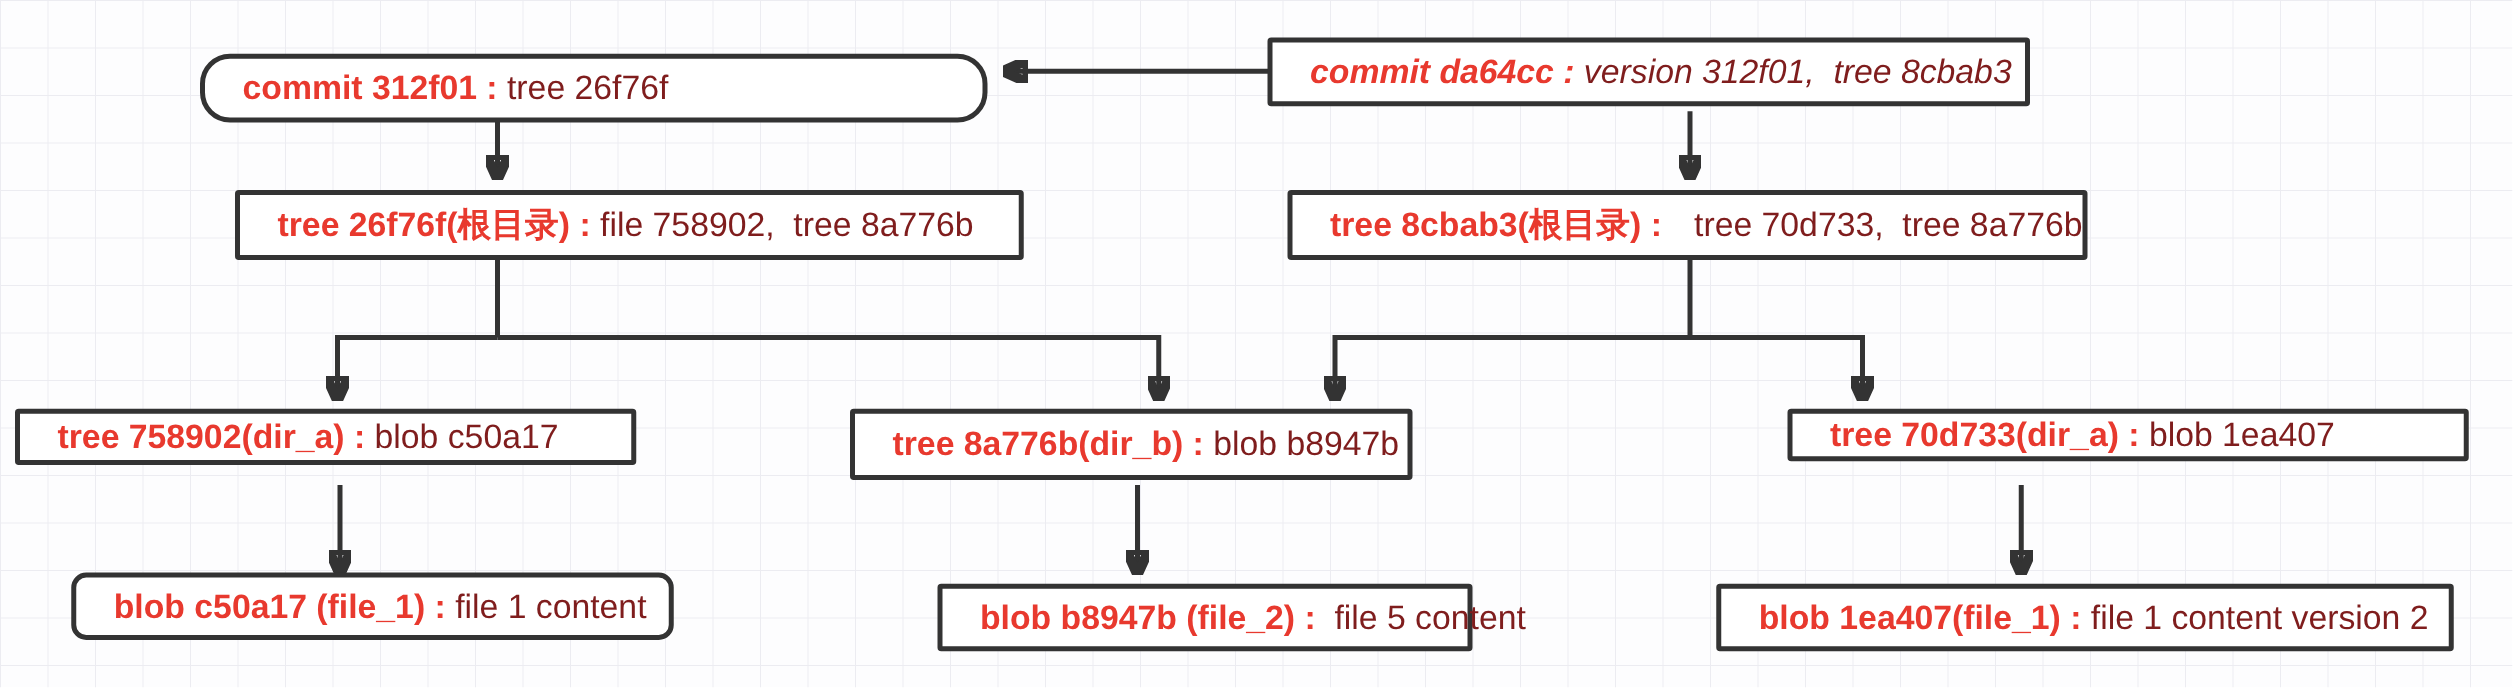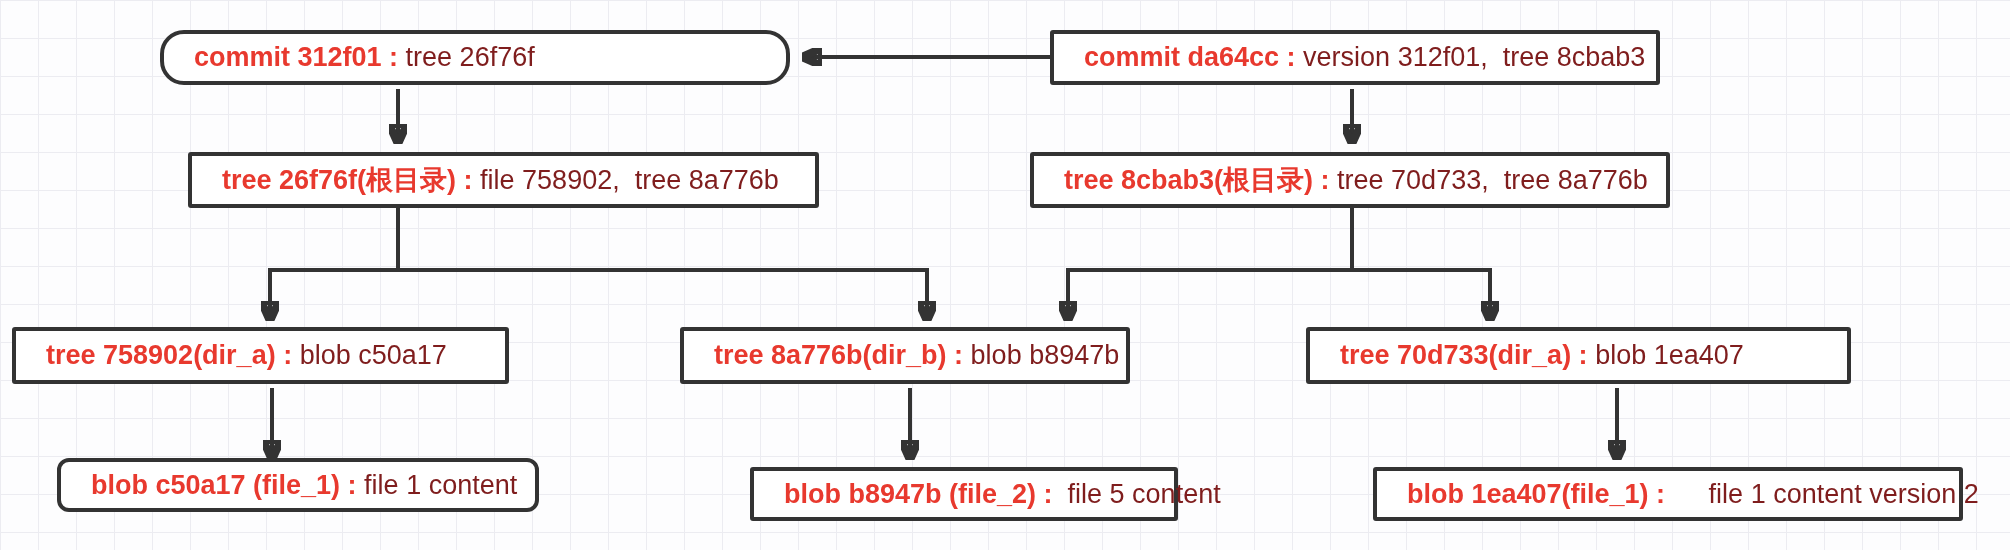--- a/index.html
+++ b/index.html
@@ -45,47 +45,47 @@
 
     <path d="M1352 208 V270"></path>
     <path d="M1352 270 H1068 V317" marker-end="url(#ah)"></path>
     <path d="M1352 270 H1490 V317" marker-end="url(#ah)"></path>
 
     <path d="M272 388 V456" marker-end="url(#ah)"></path>
     <path d="M910 388 V456" marker-end="url(#ah)"></path>
     <path d="M1617 388 V456" marker-end="url(#ah)"></path>
   </svg>
 
-  <div class="node" style="left:160px;top:30px;width:630px;height:55px;border-radius:24px;">
+  <div class="node" style="left:160px;top:43px;width:630px;height:55px;border-radius:24px;">
     <span class="lbl">commit 312f01 :</span><span class="dtl"> tree 26f76f</span>
   </div>
-  <div class="node" style="left:1050px;top:30px;width:610px;height:55px;">
+  <div class="node" style="left:1014px;top:30px;width:610px;height:55px;font-style:italic;">
     <span class="lbl">commit da64cc :</span><span class="dtl"> version 312f01,  tree 8cbab3</span>
   </div>
 
   <div class="node" style="left:162px;top:152px;width:631px;height:56px;margin-left:26px;">
     <span class="lbl">tree 26f76f(根目录) :</span><span class="dtl"> file 758902,  tree 8a776b</span>
   </div>
-  <div class="node" style="left:1030px;top:152px;width:640px;height:56px;">
+  <div class="node" style="left:1030px;top:152px;width:640px;height:56px;justify-content:space-between;">
     <span class="lbl">tree 8cbab3(根目录) :</span><span class="dtl"> tree 70d733,  tree 8a776b</span>
   </div>
 
-  <div class="node" style="left:12px;top:327px;width:497px;height:57px;">
+  <div class="node" style="left:12px;top:327px;width:497px;height:45px;">
     <span class="lbl">tree 758902(dir_a) :</span><span class="dtl"> blob c50a17</span>
   </div>
   <div class="node" style="left:680px;top:327px;width:450px;height:57px;">
     <span class="lbl">tree 8a776b(dir_b) :</span><span class="dtl"> blob b8947b</span>
   </div>
-  <div class="node" style="left:1306px;top:327px;width:545px;height:57px;text-align:center;">
+  <div class="node" style="left:1430px;top:327px;width:545px;height:42px;text-align:center;">
     <span class="lbl">tree 70d733(dir_a) :</span><span class="dtl"> blob 1ea407</span>
   </div>
 
   <div class="node" style="left:57px;top:458px;width:482px;height:54px;border-radius:12px;">
     <span class="lbl">blob c50a17 (file_1) :</span><span class="dtl"> file 1 content</span>
   </div>
   <div class="node" style="left:750px;top:467px;width:428px;height:54px;">
     <span class="lbl">blob b8947b (file_2) :</span><span class="dtl">  file 5 content</span>
   </div>
-  <div class="node" style="left:1373px;top:467px;width:590px;height:54px;gap:36px;">
+  <div class="node" style="left:1373px;top:467px;width:590px;height:54px;">
     <span class="lbl">blob 1ea407(file_1) :</span><span class="dtl"> file 1 content version 2</span>
   </div>
 
 </div>
 
 </body></html>

